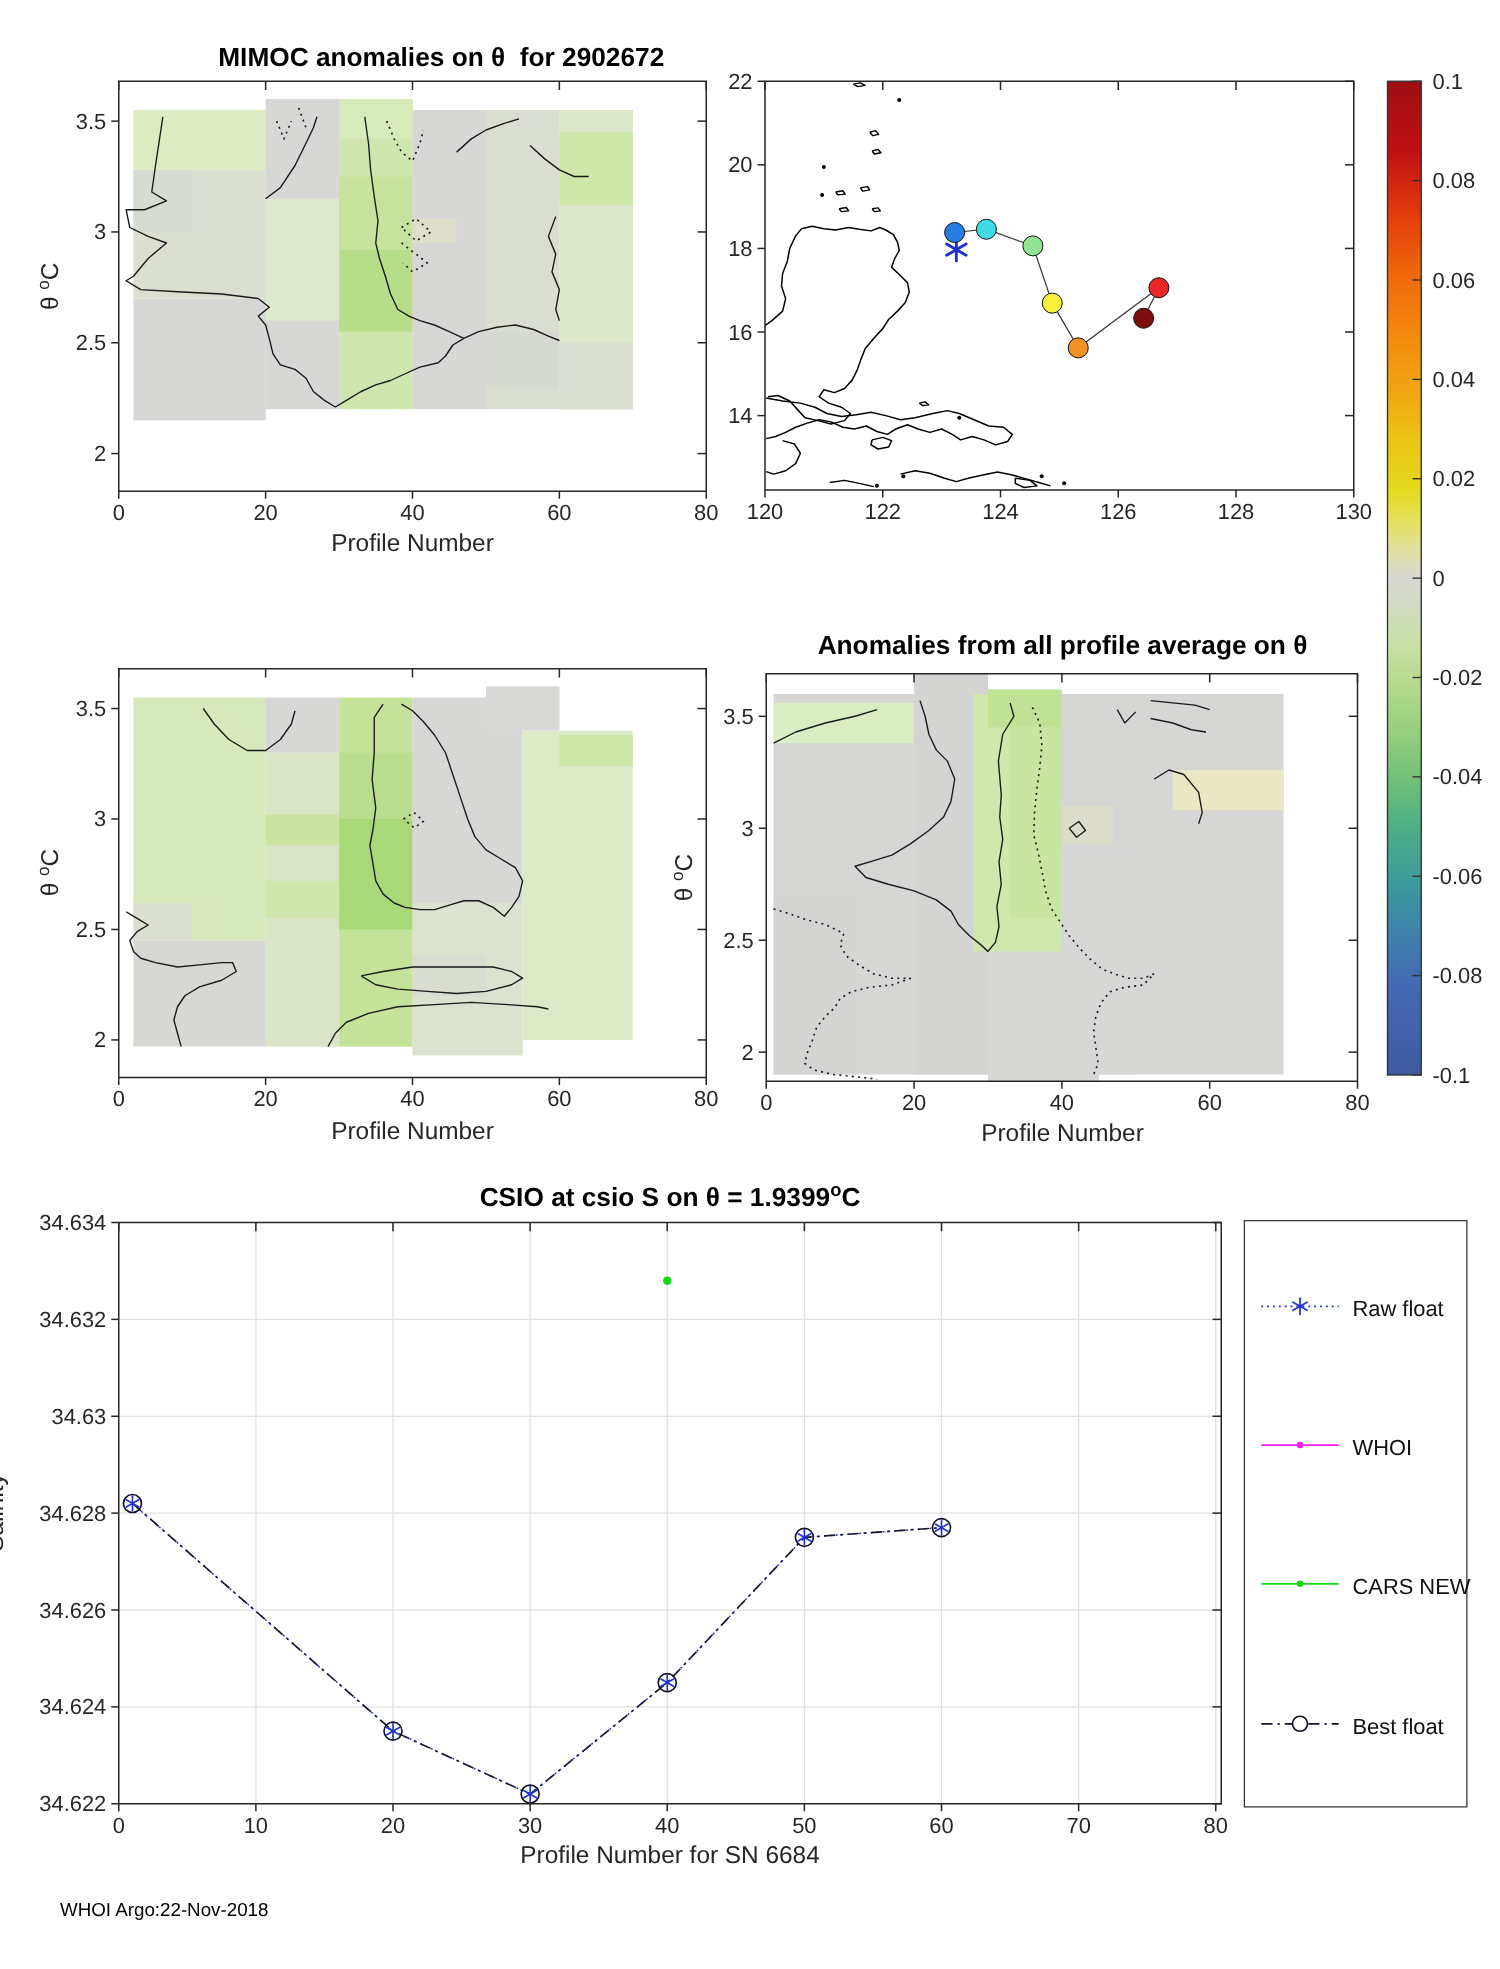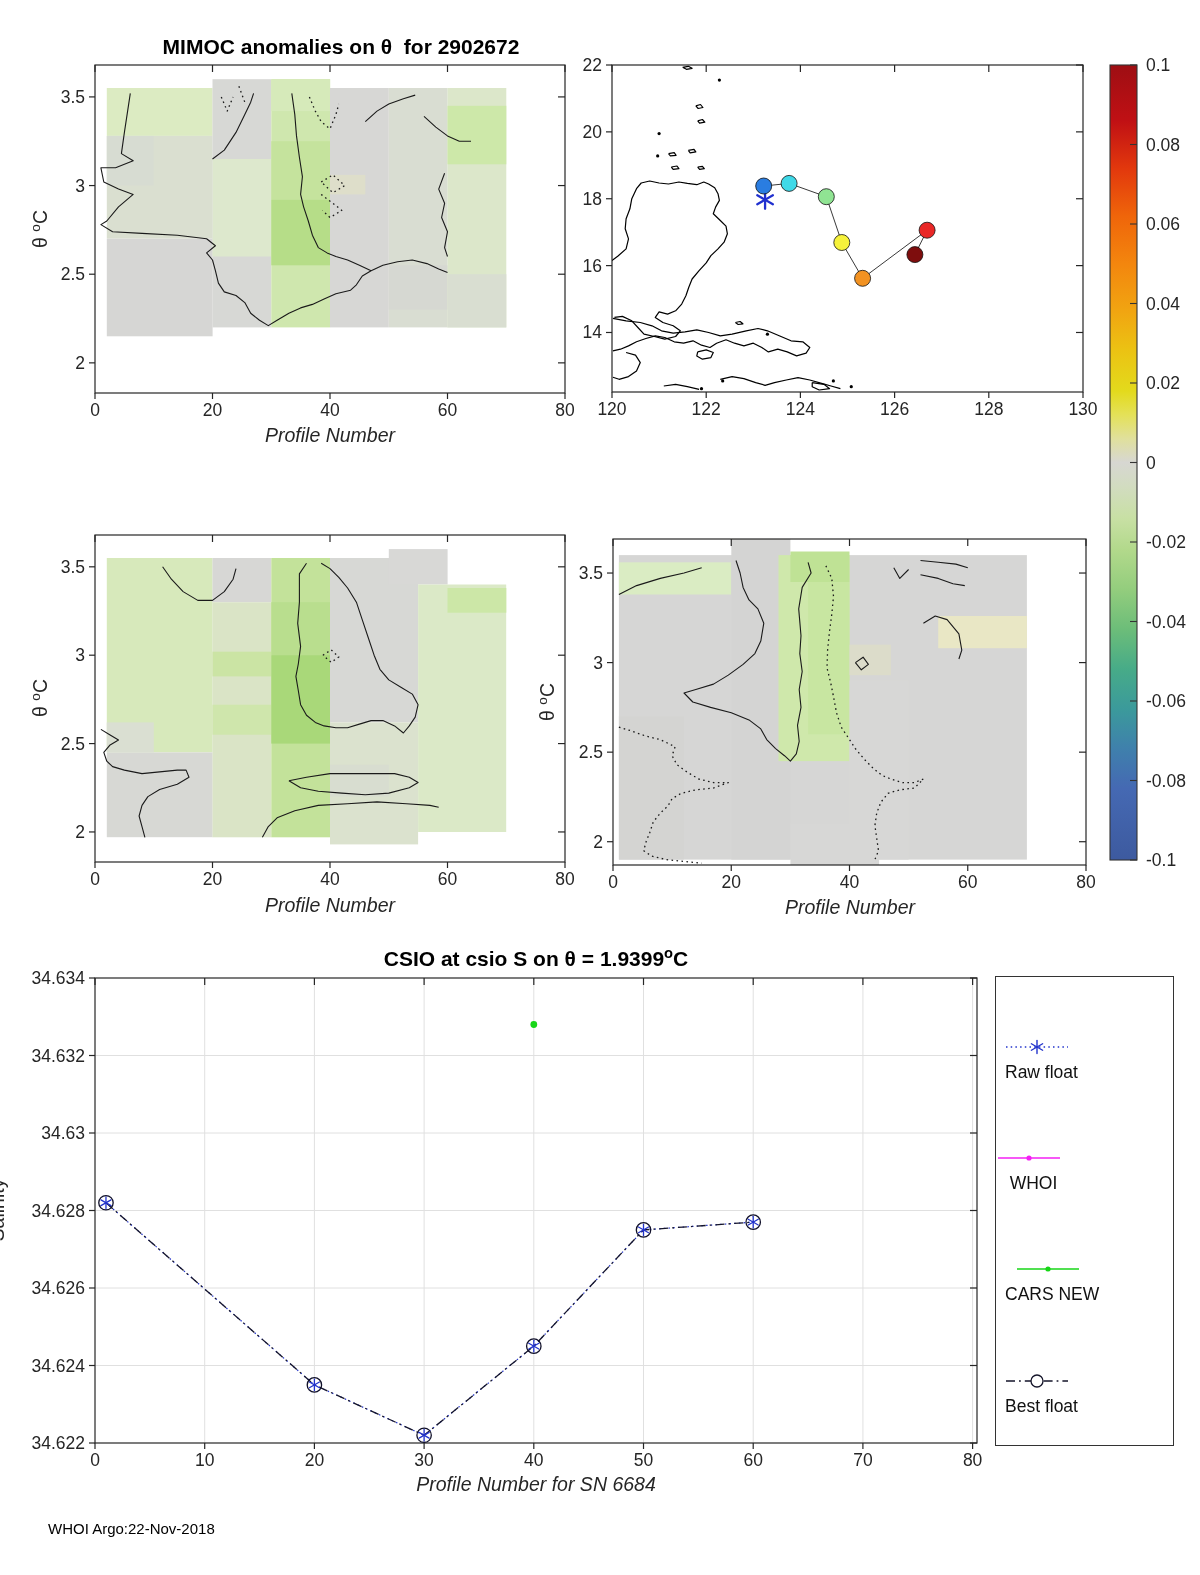--- a/index.html
+++ b/index.html
@@ -2,27 +2,27 @@
 <html><head>
 <meta charset="utf-8">
 <style>
   html,body{margin:0;padding:0;background:#fff;}
   #fig{position:relative;width:1200px;height:1575px;background:#fff;overflow:hidden;
        font-family:"Liberation Sans",sans-serif;}
   #canvas{position:absolute;left:0;top:0;}
   .tick-label{font:17.5px "Liberation Sans",sans-serif;fill:#262626;}
   .title{position:absolute;transform:translateX(-50%);font-weight:bold;font-size:21px;
          color:#000;white-space:pre;}
-  .axlab{position:absolute;transform:translateX(-50%);font-size:19.5px;color:#262626;white-space:pre;font-style:italic;}
+  .axlab{position:absolute;transform:translateX(-50%);font-size:19.5px;color:#262626;white-space:pre;}
   .ylab{position:absolute;transform:translate(-50%,-50%) rotate(-90deg);font-size:19.5px;
         color:#262626;white-space:pre;}
   sup{font-size:70%;}
   #legend-box{position:absolute;left:995px;top:976px;width:179px;height:470px;
               border:1.4px solid #333;background:#fff;box-sizing:border-box;}
-  .legend-row{position:absolute;left:0;height:22px;display:flex;align-items:center;flex-direction:column;}
+  .legend-row{position:absolute;left:11px;height:22px;display:flex;align-items:center;}
   .legend-label{font-size:17.5px;color:#111;margin-left:9px;white-space:nowrap;}
   #footer{position:absolute;left:48px;top:1520px;font-size:15px;color:#000;}
 </style>
 </head>
 <body>
 
 <div id="fig">
   <svg id="canvas" width="1200" height="1575">
       <defs>
         <clipPath id="clip-mimoc">
@@ -418,21 +418,22 @@
         <circle cx="105.97014925373134" cy="1202.7500000000184" r="7.2" fill="none" stroke="#10102a" stroke-width="1.3"></circle>
         <circle cx="314.4029850746268" cy="1384.875" r="7.2" fill="none" stroke="#10102a" stroke-width="1.3"></circle>
         <circle cx="424.1044776119403" cy="1435.2500000000184" r="7.2" fill="none" stroke="#10102a" stroke-width="1.3"></circle>
         <circle cx="533.8059701492537" cy="1346.1250000000919" r="7.2" fill="none" stroke="#10102a" stroke-width="1.3"></circle>
         <circle cx="643.5074626865671" cy="1229.8750000000919" r="7.2" fill="none" stroke="#10102a" stroke-width="1.3"></circle>
         <circle cx="753.2089552238806" cy="1222.12500000011" r="7.2" fill="none" stroke="#10102a" stroke-width="1.3"></circle>
         <circle cx="533.8059701492537" cy="1024.49999999989" r="3.4" fill="#17d617"></circle>
       </g>
     </svg>
 
-  <div class="title" style="left:318px;top:35px;padding-left:46px;">MIMOC anomalies on θ  for 2902672</div>
+  <div class="title" style="left:330px;top:35px;padding-left:46px;">MIMOC anomalies on θ  for 2902672</div>
+  <div class="title" style="left:850px;top:505px;">Anomalies from all profile average on θ</div>
   <div class="title" style="left:536px;top:945px;"><span>CSIO at csio S on θ = 1.9399</span><sup>o</sup><span>C</span></div>
 
   <div class="axlab" style="left:330px;top:424px;">Profile Number</div>
   <div class="axlab" style="left:330px;top:894px;">Profile Number</div>
   <div class="axlab" style="left:850px;top:896px;">Profile Number</div>
   <div class="axlab" style="left:536px;top:1473px;">Profile Number for SN 6684</div>
 
   <div class="ylab" style="left:40px;top:229px;"><span>θ </span><sup>o</sup><span>C</span></div>
   <div class="ylab" style="left:40px;top:698px;"><span>θ </span><sup>o</sup><span>C</span></div>
   <div class="ylab" style="left:547px;top:702px;"><span>θ </span><sup>o</sup><span>C</span></div>

